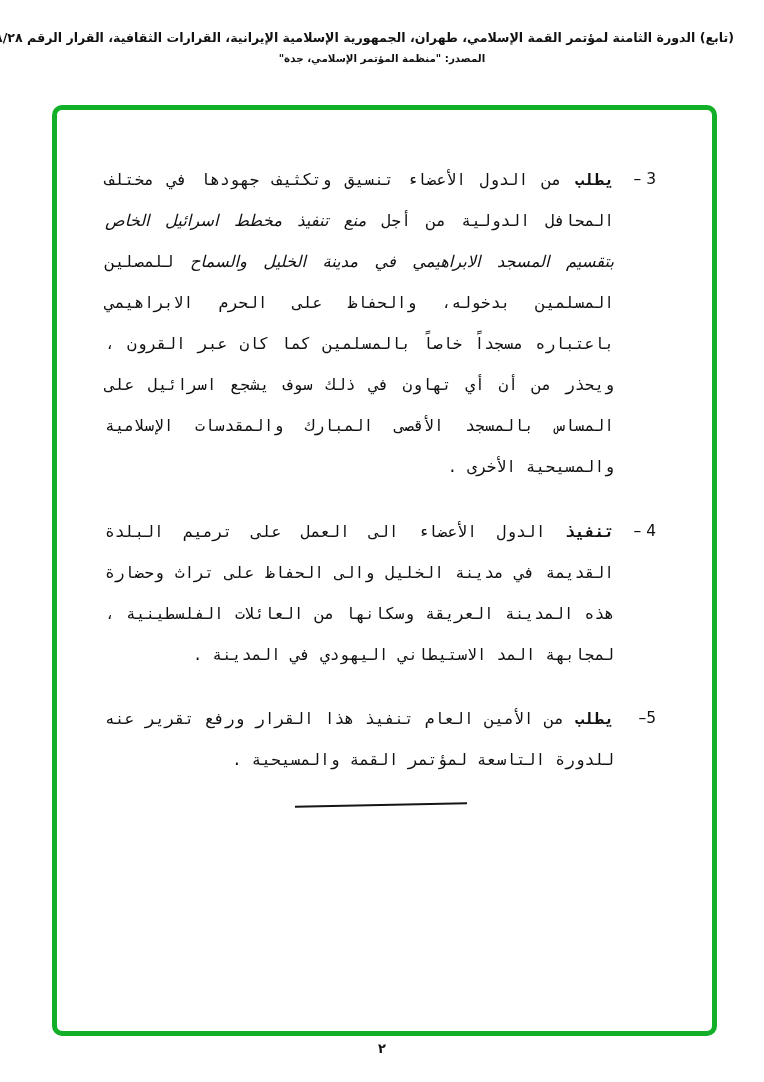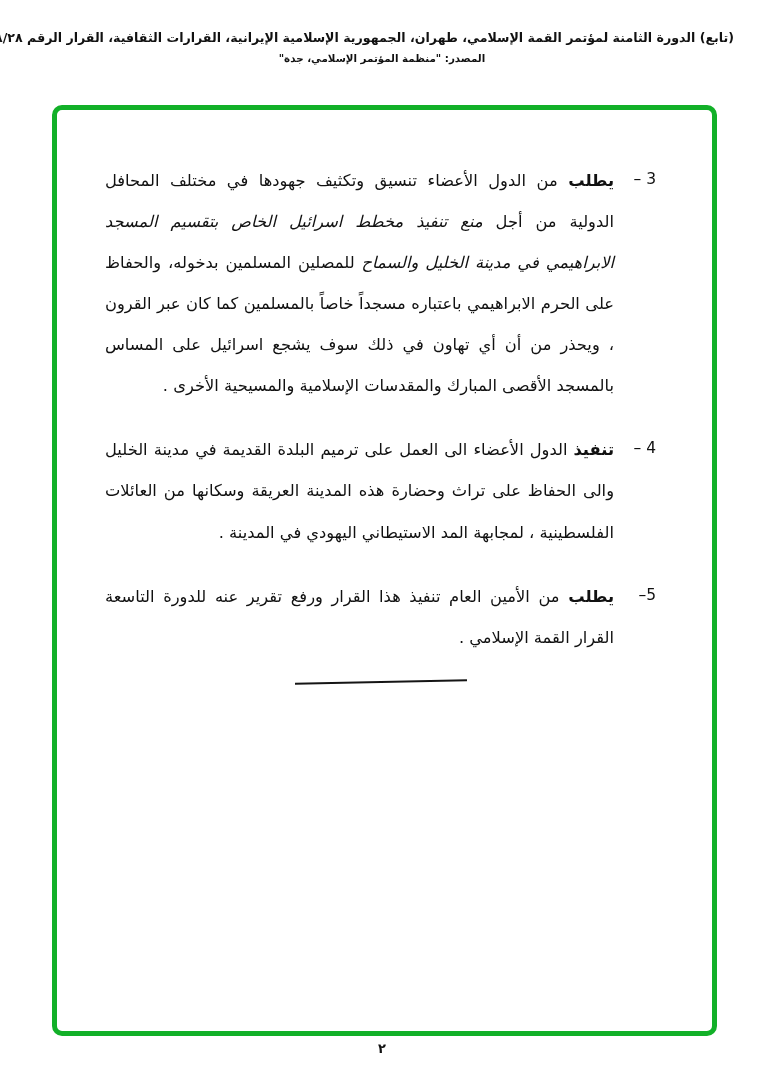--- a/index.html
+++ b/index.html
@@ -46,20 +46,21 @@
     flex: none;
     width: 30px;
     margin-left: 12px;
     font-weight: normal;
     font-size: 15.5px;
     white-space: nowrap;
   }
   .ptext {
     flex: 1;
     text-align: justify;
+    font-family: Liberation Mono, monospace;
   }
   .lead { font-weight: bold; }
   .em-run { font-style: italic; }
 
   .rule {
     width: 172px;
     border-top: 2px solid #151515;
     margin: 14px auto 0 auto;
     transform: rotate(-1.2deg);
   }
@@ -91,21 +92,21 @@
         <div class="ptext"><span class="lead">يطلب</span><span> من الدول الأعضاء تنسيق وتكثيف جهودها في مختلف المحافل الدولية من أجل </span><span class="em-run">منع تنفيذ مخطط اسرائيل الخاص بتقسيم المسجد الابراهيمي في مدينة الخليل والسماح</span><span> للمصلين المسلمين بدخوله، والحفاظ على الحرم الابراهيمي باعتباره مسجداً خاصاً بالمسلمين كما كان عبر القرون ، ويحذر من أن أي تهاون في ذلك سوف يشجع اسرائيل على المساس بالمسجد الأقصى المبارك والمقدسات الإسلامية والمسيحية الأخرى .</span></div>
       </div>
 
       <div class="para">
         <div class="num">4 –</div>
         <div class="ptext"><span class="lead">تنفيذ</span><span> الدول الأعضاء الى العمل على ترميم البلدة القديمة في مدينة الخليل والى الحفاظ على تراث وحضارة هذه المدينة العريقة وسكانها من العائلات الفلسطينية ، لمجابهة المد الاستيطاني اليهودي في المدينة .</span></div>
       </div>
 
       <div class="para">
         <div class="num">5–</div>
-        <div class="ptext"><span class="lead">يطلب</span><span> من الأمين العام تنفيذ هذا القرار ورفع تقرير عنه للدورة التاسعة القرار القمة الإسلامي .</span></div>
+        <div class="ptext"><span class="lead">يطلب</span><span> من الأمين العام تنفيذ هذا القرار ورفع تقرير عنه للدورة التاسعة لمؤتمر القمة والمسيحية .</span></div>
       </div>
 
       <div class="rule"></div>
 
     </div>
   </div>
 
   <div class="page-number">٢</div>
 
 </div>

